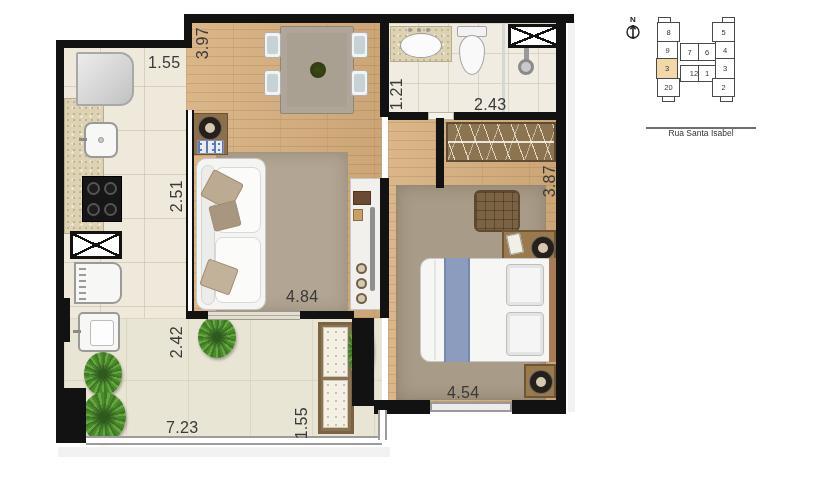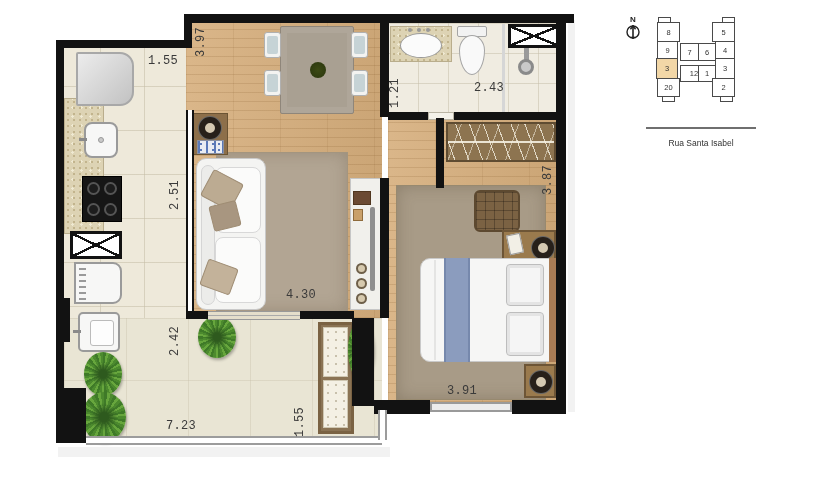--- a/index.html
+++ b/index.html
@@ -90,21 +90,21 @@
   .toilet-tank { background:#f2f2f2; border:1px solid #a5a5a5; border-radius:2px; }
   .toilet-bowl { background:#f9f9f9; border:1px solid #a5a5a5; border-radius:50% 50% 50% 50% / 38% 38% 62% 62%; }
   .oval-sink { background:#fbfbfb; border:1px solid #999; border-radius:50%; }
   .dots { width:4px; height:4px; background:#999; border-radius:50%; box-shadow:9px 0 0 #999, 18px 0 0 #999; }
   .glass { background:#d6d6d6; }
   .device { background:#e9ecf2; border:1px solid #8a90a0;
     background-image:linear-gradient(90deg, #5b79b8 2px, transparent 2px), radial-gradient(#5b79b8 30%, transparent 34%);
     background-size:8px 100%, 6px 6px; }
 
   
-  .dim { font-size:12px; color:#3a3a3a; letter-spacing:.3px; white-space:nowrap;font-family:Liberation Mono, monospace; }
+  .dim { font-size:16px; color:#3a3a3a; letter-spacing:.3px; white-space:nowrap; }
   .dim.v { writing-mode:vertical-rl; transform:rotate(180deg); }
 
   
   .kcell { border:1px solid #4a4a4a; background:#fff; display:flex; align-items:center; justify-content:center;
     font-size:7.5px; color:#333; }
   .kcell.hl { background:#f2d7a7; }
   .ktab { border:1px solid #4a4a4a; background:#fff; }
   .street-line { background:#6f6f6f; }
   .street-label { font-size:8.5px; color:#333; text-align:center; }
   .north-n { font-size:8px; font-weight:bold; color:#222; }
@@ -239,26 +239,26 @@
     <div class="abs wall" style="left:512px;top:400px;width:54px;height:14px"></div>
 
     <div class="abs rail-h" style="left:86px;top:436px;width:296px;height:9px"></div>
     <div class="abs rail-v" style="left:378px;top:410px;width:9px;height:30px"></div>
     <div class="abs shadow-band" style="left:58px;top:447px;width:332px;height:10px"></div>
     <div class="abs shadow-band" style="left:568px;top:20px;width:7px;height:392px"></div>
 
     <div class="abs dim" style="left:148px;top:54px">1.55</div>
     <div class="abs dim v" style="left:194px;top:27px">3.97</div>
     <div class="abs dim v" style="left:388px;top:78px">1.21</div>
-    <div class="abs dim" style="left:474px;top:81px">2.43</div>
+    <div class="abs dim" style="left:474px;top:96px">2.43</div>
     <div class="abs dim v" style="left:168px;top:180px">2.51</div>
-    <div class="abs dim" style="left:286px;top:288px">4.30</div>
+    <div class="abs dim" style="left:286px;top:288px">4.84</div>
     <div class="abs dim v" style="left:168px;top:326px">2.42</div>
     <div class="abs dim v" style="left:541px;top:165px">3.87</div>
-    <div class="abs dim" style="left:447px;top:384px">3.91</div>
+    <div class="abs dim" style="left:447px;top:384px">4.54</div>
     <div class="abs dim" style="left:166px;top:419px">7.23</div>
     <div class="abs dim v" style="left:293px;top:407px">1.55</div>
   </section>
 
   <aside class="abs" style="left:600px;top:0;width:240px;height:200px">
 
     <div class="abs north-n" style="left:30px;top:15px">N</div>
     <div class="abs" style="left:25px;top:24px;width:16px;height:16px">
       <svg width="16" height="16" viewBox="0 0 16 16">
         <circle cx="8" cy="8" r="6" fill="none" stroke="#222" stroke-width="1.4"></circle>
@@ -280,16 +280,16 @@
     <div class="abs kcell" style="left:98px;top:43px;width:18px;height:18px">6</div>
     <div class="abs kcell" style="left:115px;top:41px;width:20px;height:18px">4</div>
     <div class="abs kcell hl" style="left:56px;top:58px;width:22px;height:21px">3</div>
     <div class="abs kcell" style="left:80px;top:65px;width:28px;height:17px">12</div>
     <div class="abs kcell" style="left:98px;top:65px;width:18px;height:17px">1</div>
     <div class="abs kcell" style="left:115px;top:58px;width:20px;height:21px">3</div>
     <div class="abs kcell" style="left:57px;top:78px;width:23px;height:19px">20</div>
     <div class="abs kcell" style="left:112px;top:78px;width:23px;height:19px">2</div>
 
     <div class="abs street-line" style="left:46px;top:127px;width:110px;height:2px"></div>
-    <div class="abs street-label" style="left:40px;top:138px;width:122px">Rua Santa Isabel</div>
+    <div class="abs street-label" style="left:40px;top:128px;width:122px">Rua Santa Isabel</div>
   </aside>
 
 </div>
 
 </body></html>

